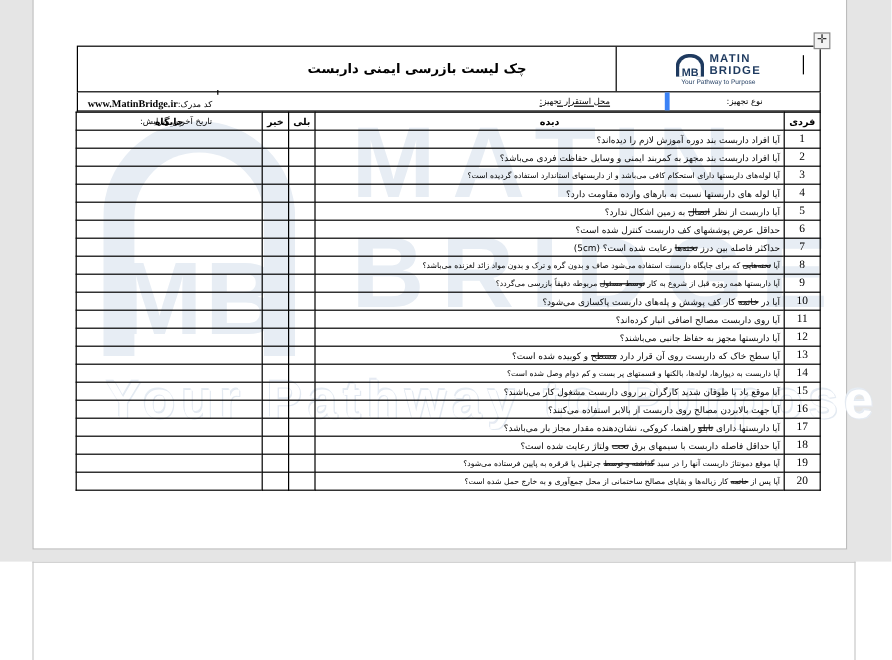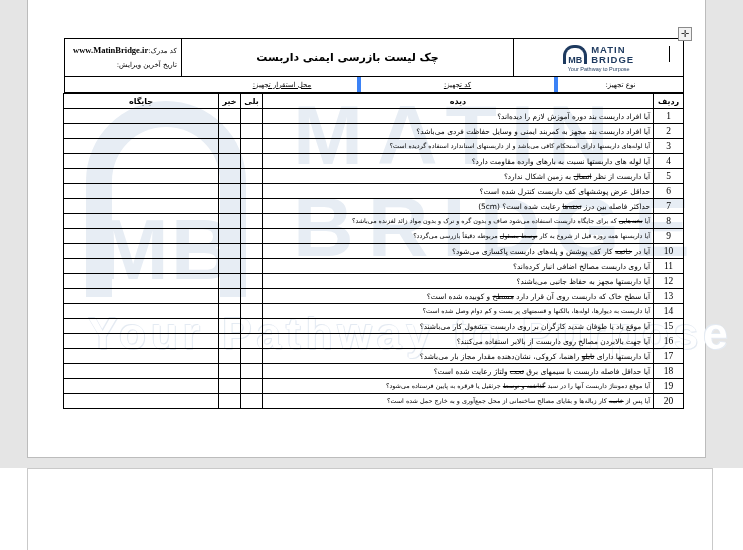--- a/index.html
+++ b/index.html
@@ -36,21 +36,21 @@
   .doc-table { position:absolute; left:36px; top:69px; width:620px; z-index:2;
                direction:rtl; }
   .band { display:flex; direction:rtl; border:1px solid #000; background:transparent; }
   .band-a { height:39px; }
   .band-a > div + div { border-left:none; border-right:1px solid #000; }
   .cell-logo  { width:169px; display:flex; flex-direction:column; align-items:center;
                 justify-content:center; padding-top:2px; }
   .cell-title { width:333px; display:flex; align-items:center; justify-content:center;
                 font-weight:bold; font-size:11px; }
   .cell-code  { width:117px; font-size:7px; text-align:right; padding:4px 4px 0 2px;
-                line-height:14px; direction:rtl; }
+                line-height:14px; direction:rtl;margin-top:36px; }
   .latin-code { font-family:"Liberation Serif","DejaVu Serif",serif; font-weight:bold;
                 font-size:8.5px; direction:ltr; unicode-bidi:embed; }
 
   .logo-row { display:flex; direction:ltr; align-items:center; gap:4px; }
   .logo-arch { position:relative; width:24px; height:19px;
                border:3px solid #1e3a5f; border-bottom:none;
                border-radius:11px 11px 0 0; }
   .logo-arch span { position:absolute; left:50%; transform:translateX(-50%);
                bottom:-1px; font-size:9px; font-weight:bold; color:#1e3a5f;
                font-family:"Liberation Sans",sans-serif; letter-spacing:0; }
@@ -132,35 +132,34 @@
         <div class="cell-code">
           <div>
             <span>کد مدرک:</span><span class="latin-code">www.MatinBridge.ir</span>
           </div>
           <div>تاریخ آخرین ویرایش:</div>
         </div>
       </div>
 
       <div class="band band-b">
         <div class="cell-type">نوع تجهیز:</div>
-        <div class="cell-codeq">کد تجهیز:</div>
         <div class="cell-location">محل استقرار تجهیز:</div>
       </div>
 
       <table class="check">
         <colgroup>
           <col class="w-num">
             <col class="w-item">
             <col class="w-yes">
           <col class="w-no">
             <col class="w-notes">
         </colgroup>
         <thead>
           <tr>
-            <th>ردیف</th>
+            <th>فردی</th>
             <th>دیده</th>
             <th>بلی</th>
             <th>خیر</th>
             <th>جایگاه</th>
           </tr>
         </thead>
         <tbody>
             <tr>
               <td class="c-num">1</td>
               <td class="c-item">آیا افراد داربست بند دوره آموزش لازم را دیده‌اند؟</td>

